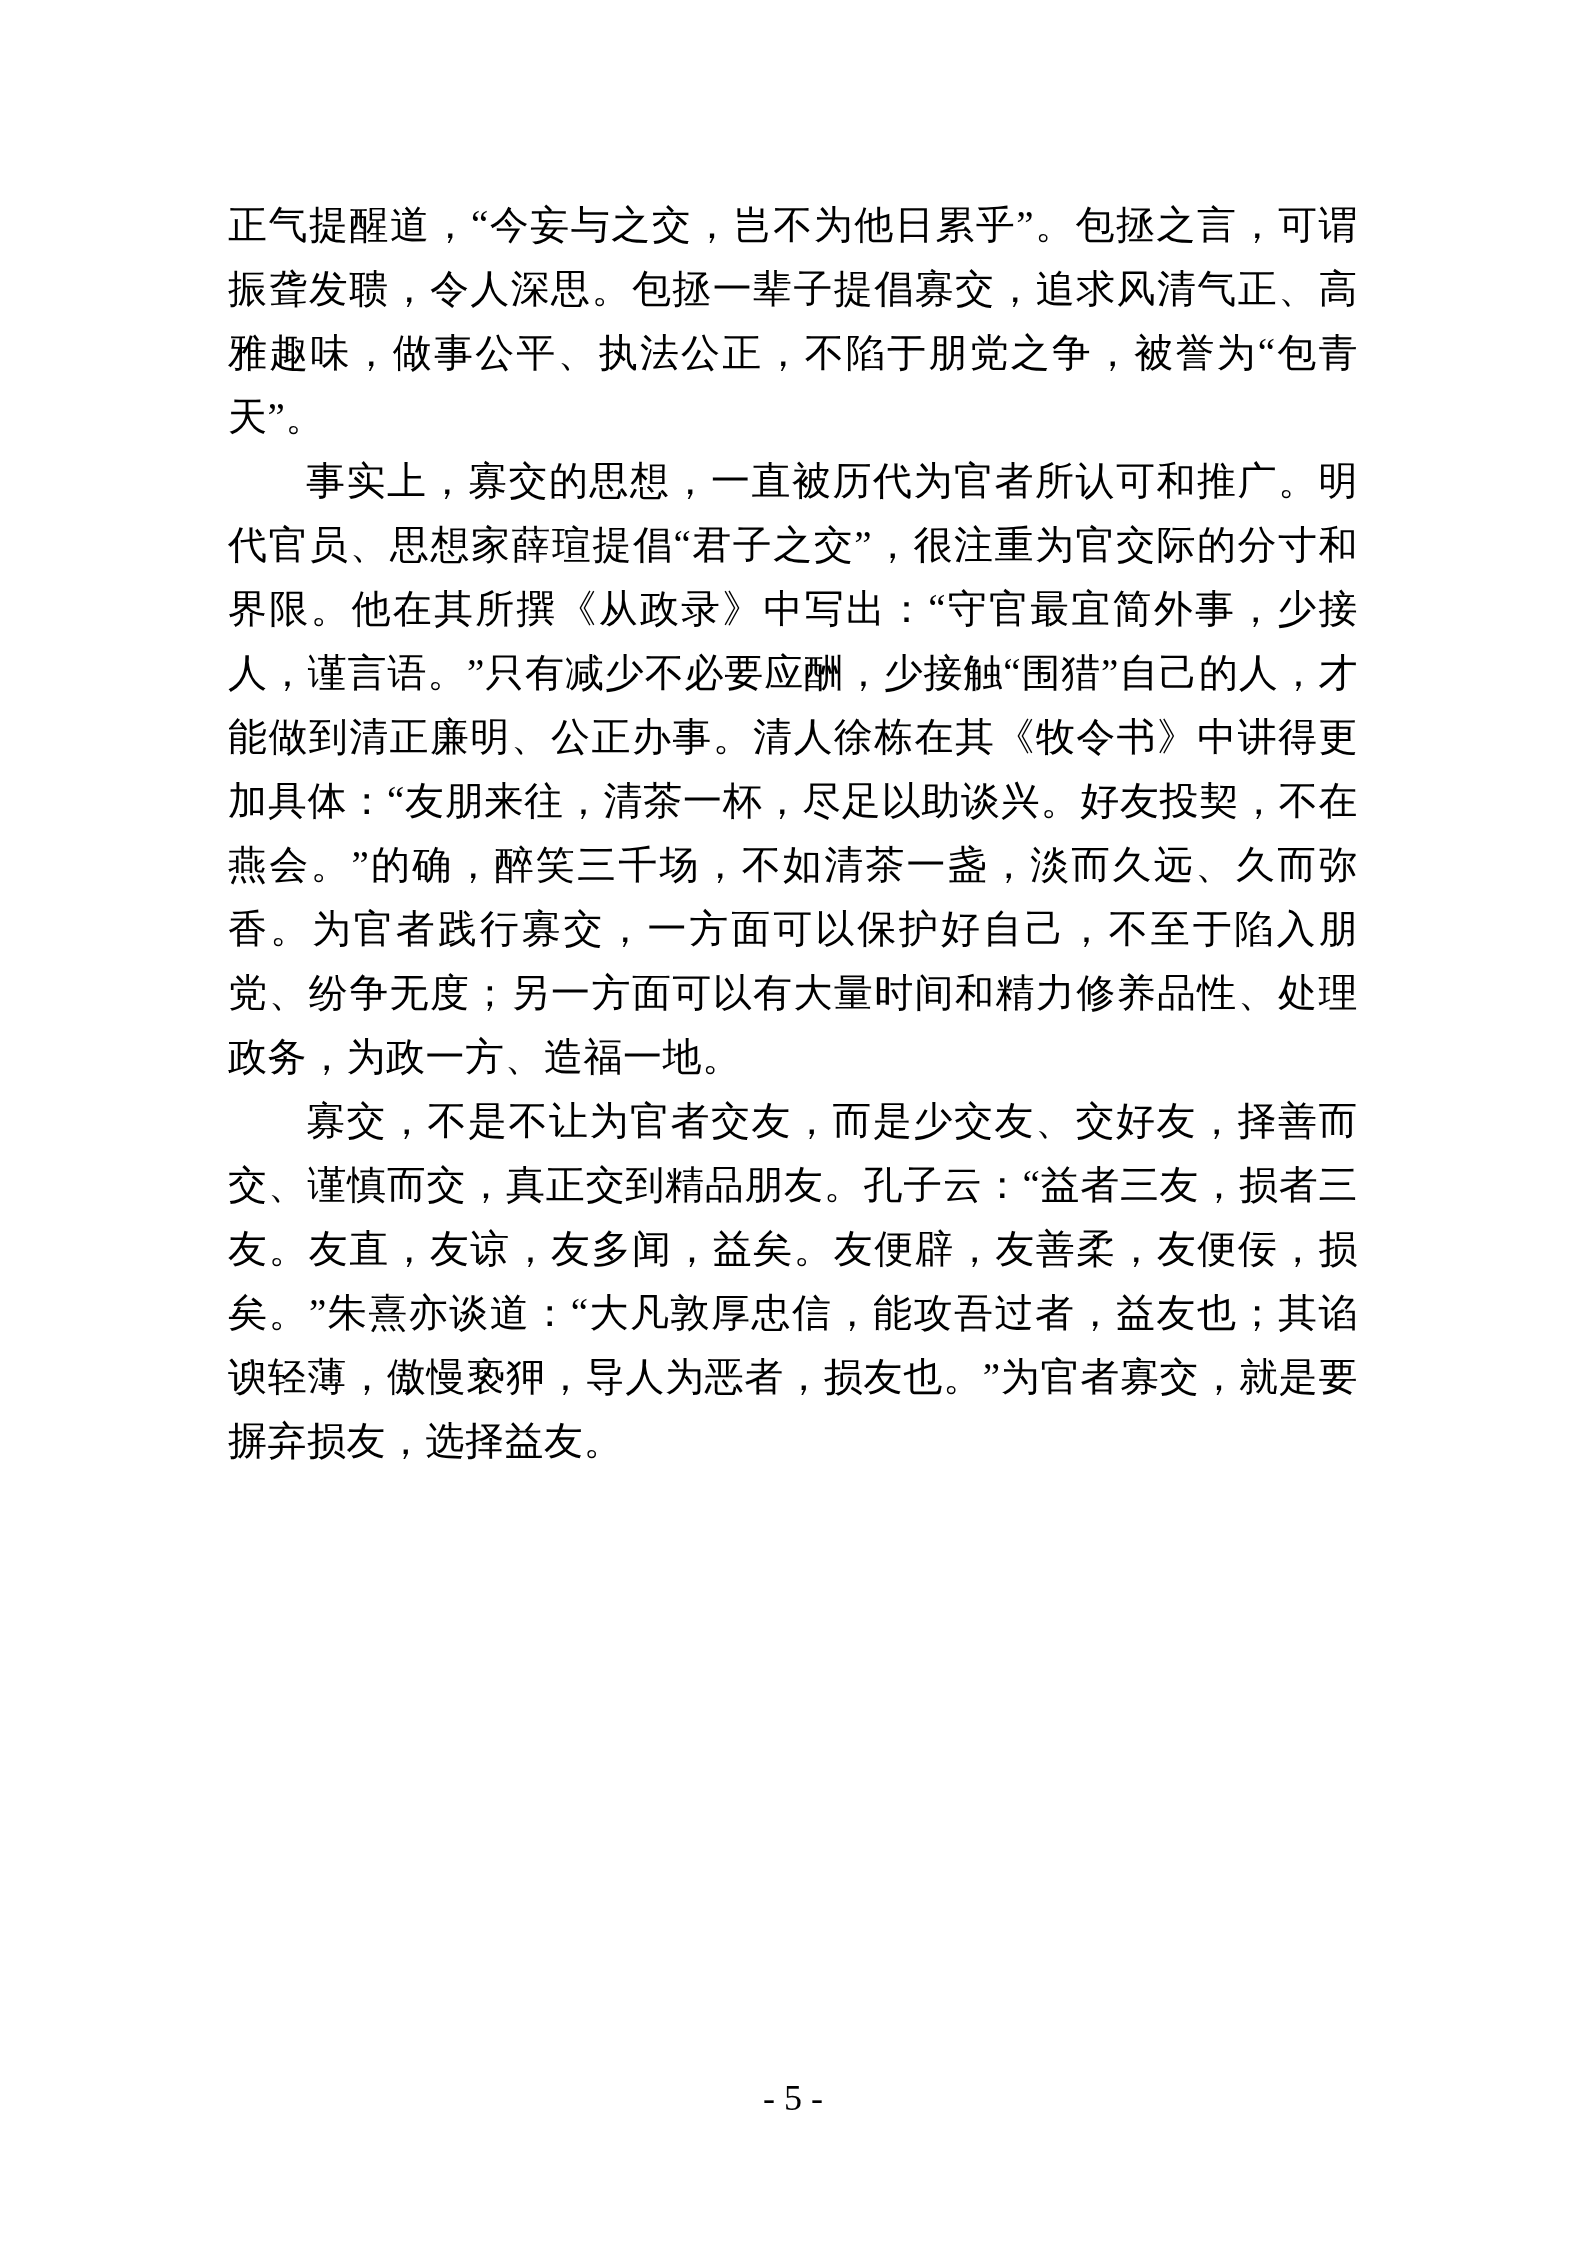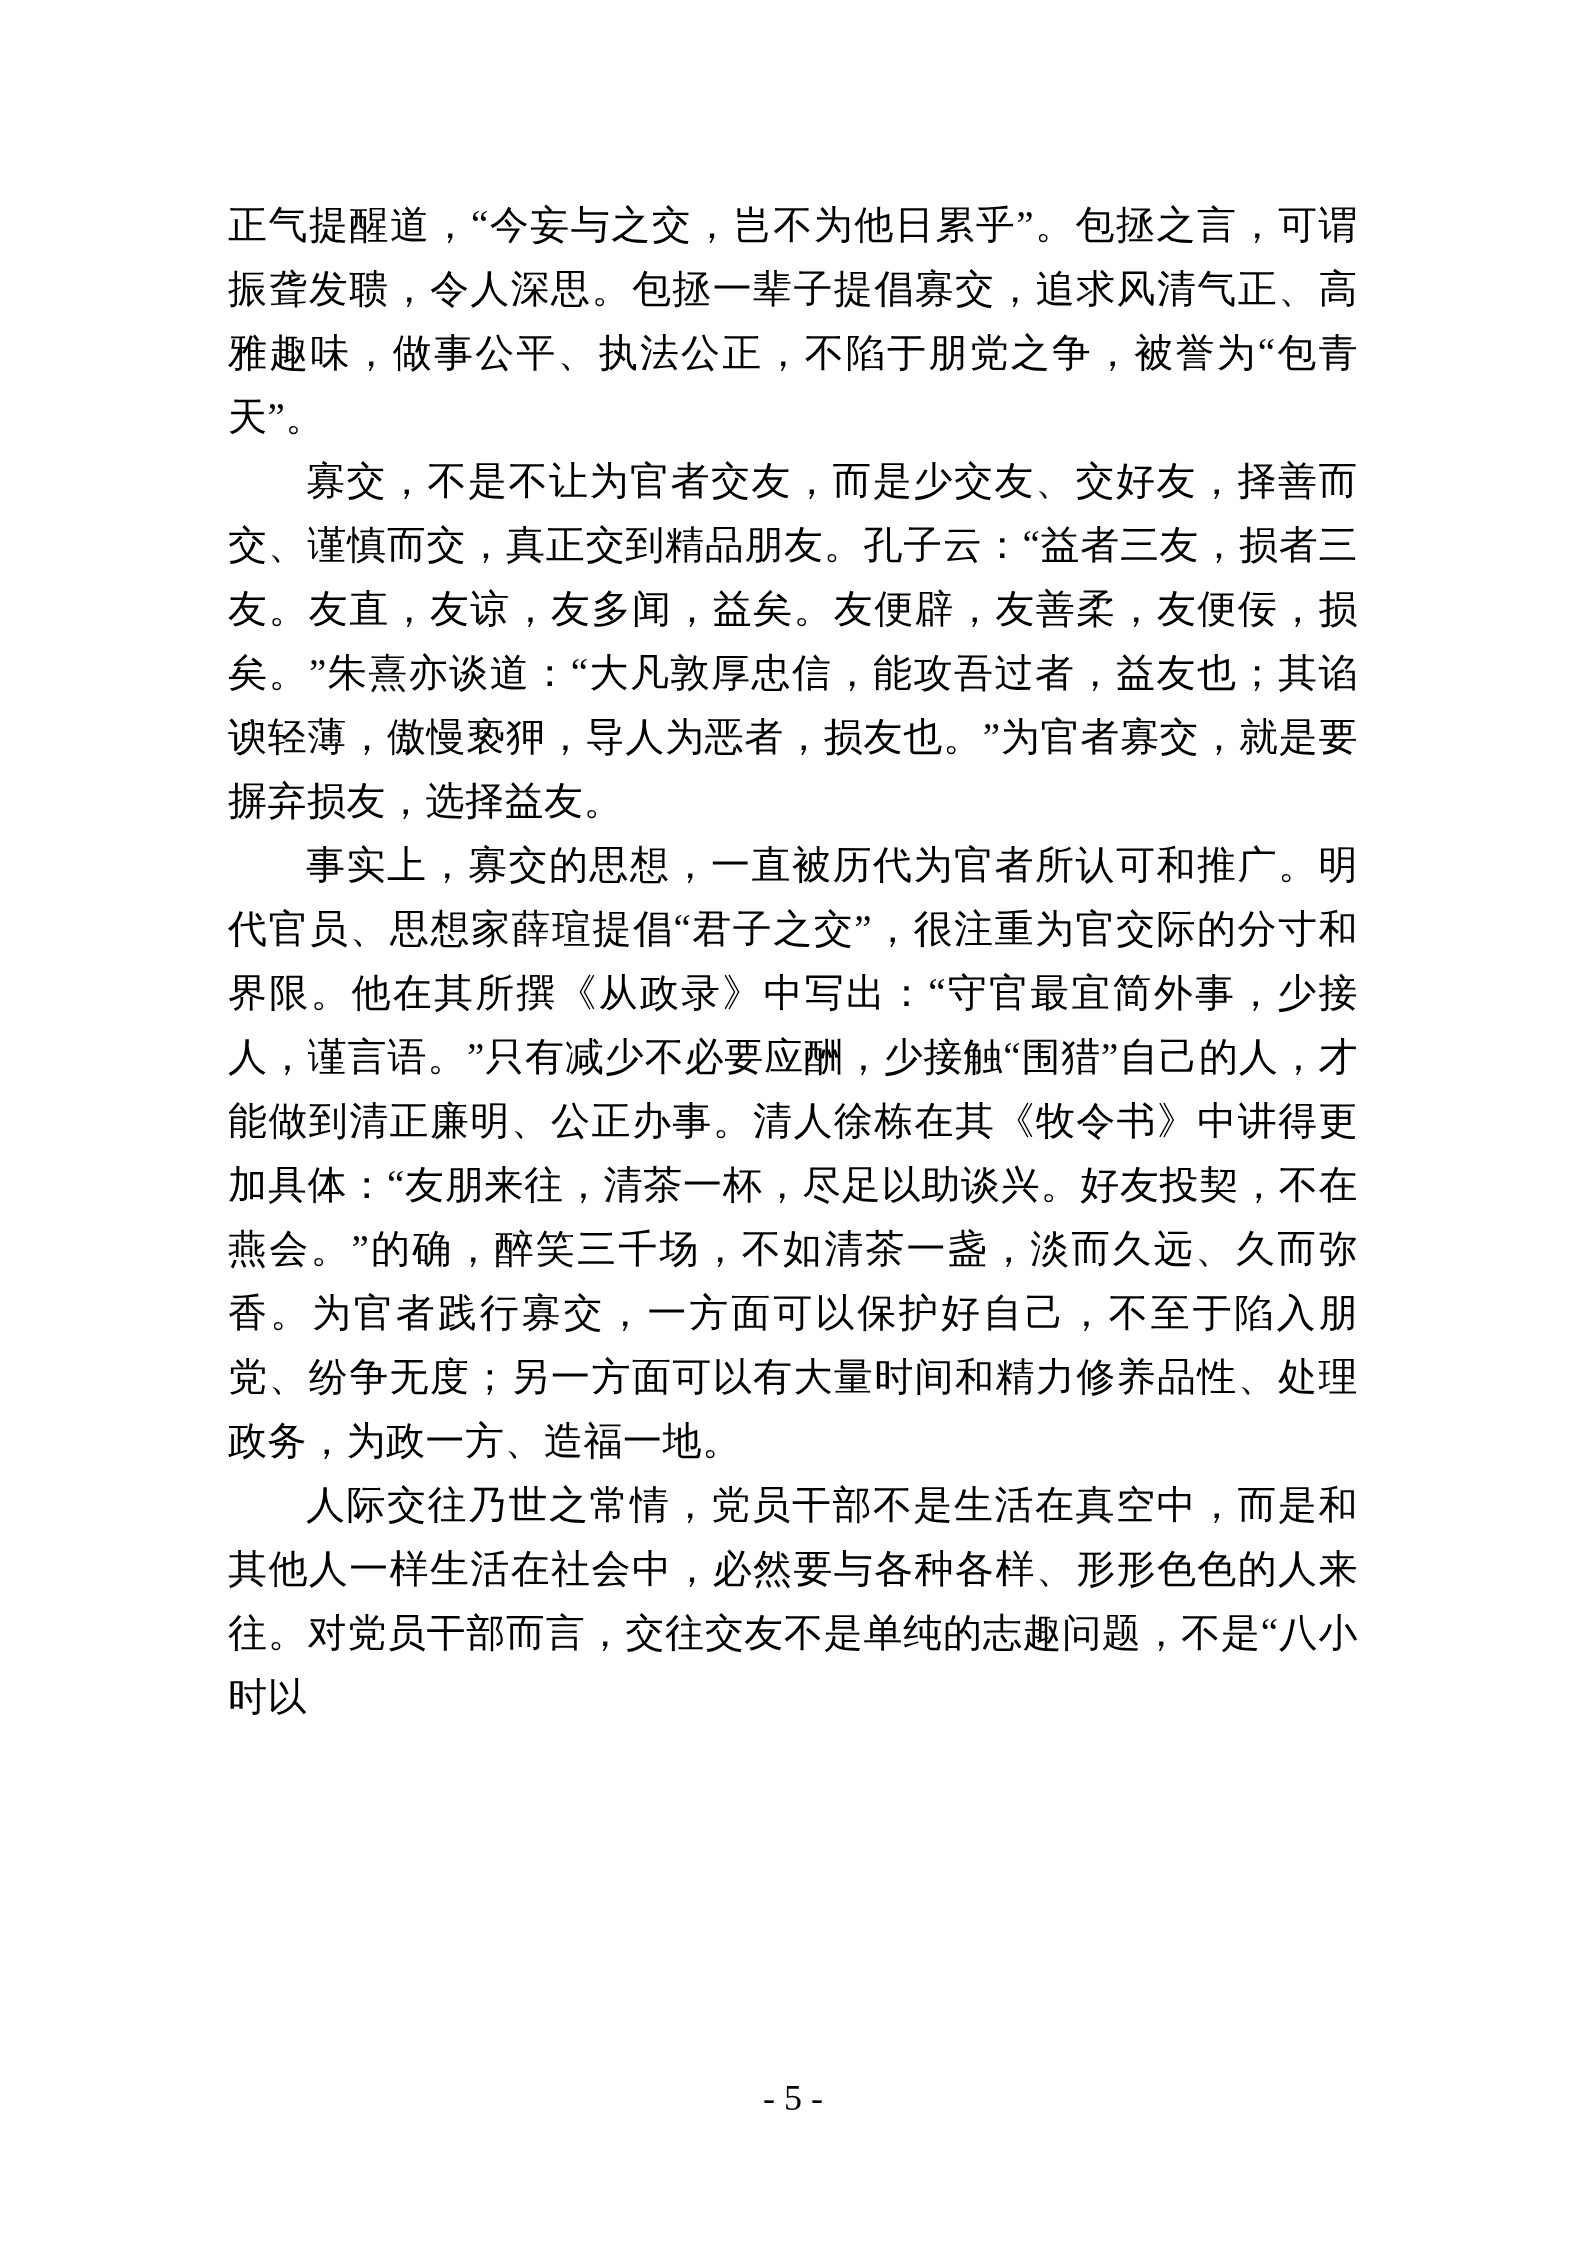--- a/index.html
+++ b/index.html
@@ -45,18 +45,17 @@
     font-family: "Liberation Serif", serif;
     color: #000000;
   }
 </style>
 </head>
 <body>
 
 <div class="page">
   <div class="body-text">
       <p>正气提醒道，“今妄与之交，岂不为他日累乎”。包拯之言，可谓振聋发聩，令人深思。包拯一辈子提倡寡交，追求风清气正、高雅趣味，做事公平、执法公正，不陷于朋党之争，被誉为“包青天”。</p>
+      <p class="indent">事实上，寡交的思想，一直被历代为官者所认可和推广。明代官员、思想家薛瑄提倡“君子之交”，很注重为官交际的分寸和界限。他在其所撰《从政录》中写出：“守官最宜简外事，少接人，谨言语。”只有减少不必要应酬，少接触“围猎”自己的人，才能做到清正廉明、公正办事。清人徐栋在其《牧令书》中讲得更加具体：“友朋来往，清茶一杯，尽足以助谈兴。好友投契，不在燕会。”的确，醉笑三千场，不如清茶一盏，淡而久远、久而弥香。为官者践行寡交，一方面可以保护好自己，不至于陷入朋党、纷争无度；另一方面可以有大量时间和精力修养品性、处理政务，为政一方、造福一地。</p>
       <p class="indent">寡交，不是不让为官者交友，而是少交友、交好友，择善而交、谨慎而交，真正交到精品朋友。孔子云：“益者三友，损者三友。友直，友谅，友多闻，益矣。友便辟，友善柔，友便佞，损矣。”朱熹亦谈道：“大凡敦厚忠信，能攻吾过者，益友也；其谄谀轻薄，傲慢亵狎，导人为恶者，损友也。”为官者寡交，就是要摒弃损友，选择益友。</p>
-      <p class="indent">事实上，寡交的思想，一直被历代为官者所认可和推广。明代官员、思想家薛瑄提倡“君子之交”，很注重为官交际的分寸和界限。他在其所撰《从政录》中写出：“守官最宜简外事，少接人，谨言语。”只有减少不必要应酬，少接触“围猎”自己的人，才能做到清正廉明、公正办事。清人徐栋在其《牧令书》中讲得更加具体：“友朋来往，清茶一杯，尽足以助谈兴。好友投契，不在燕会。”的确，醉笑三千场，不如清茶一盏，淡而久远、久而弥香。为官者践行寡交，一方面可以保护好自己，不至于陷入朋党、纷争无度；另一方面可以有大量时间和精力修养品性、处理政务，为政一方、造福一地。</p>
-      <p class="indent">人际交往乃世之常情，党员干部不是生活在真空中，而是和其他人一样生活在社会中，必然要与各种各样、形形色色的人来往。对党员干部而言，交往交友不是单纯的志趣问题，不是“八小时以</p>
     </div>
   <div class="page-number">- 5 -</div>
 </div>
 
 </body></html>

